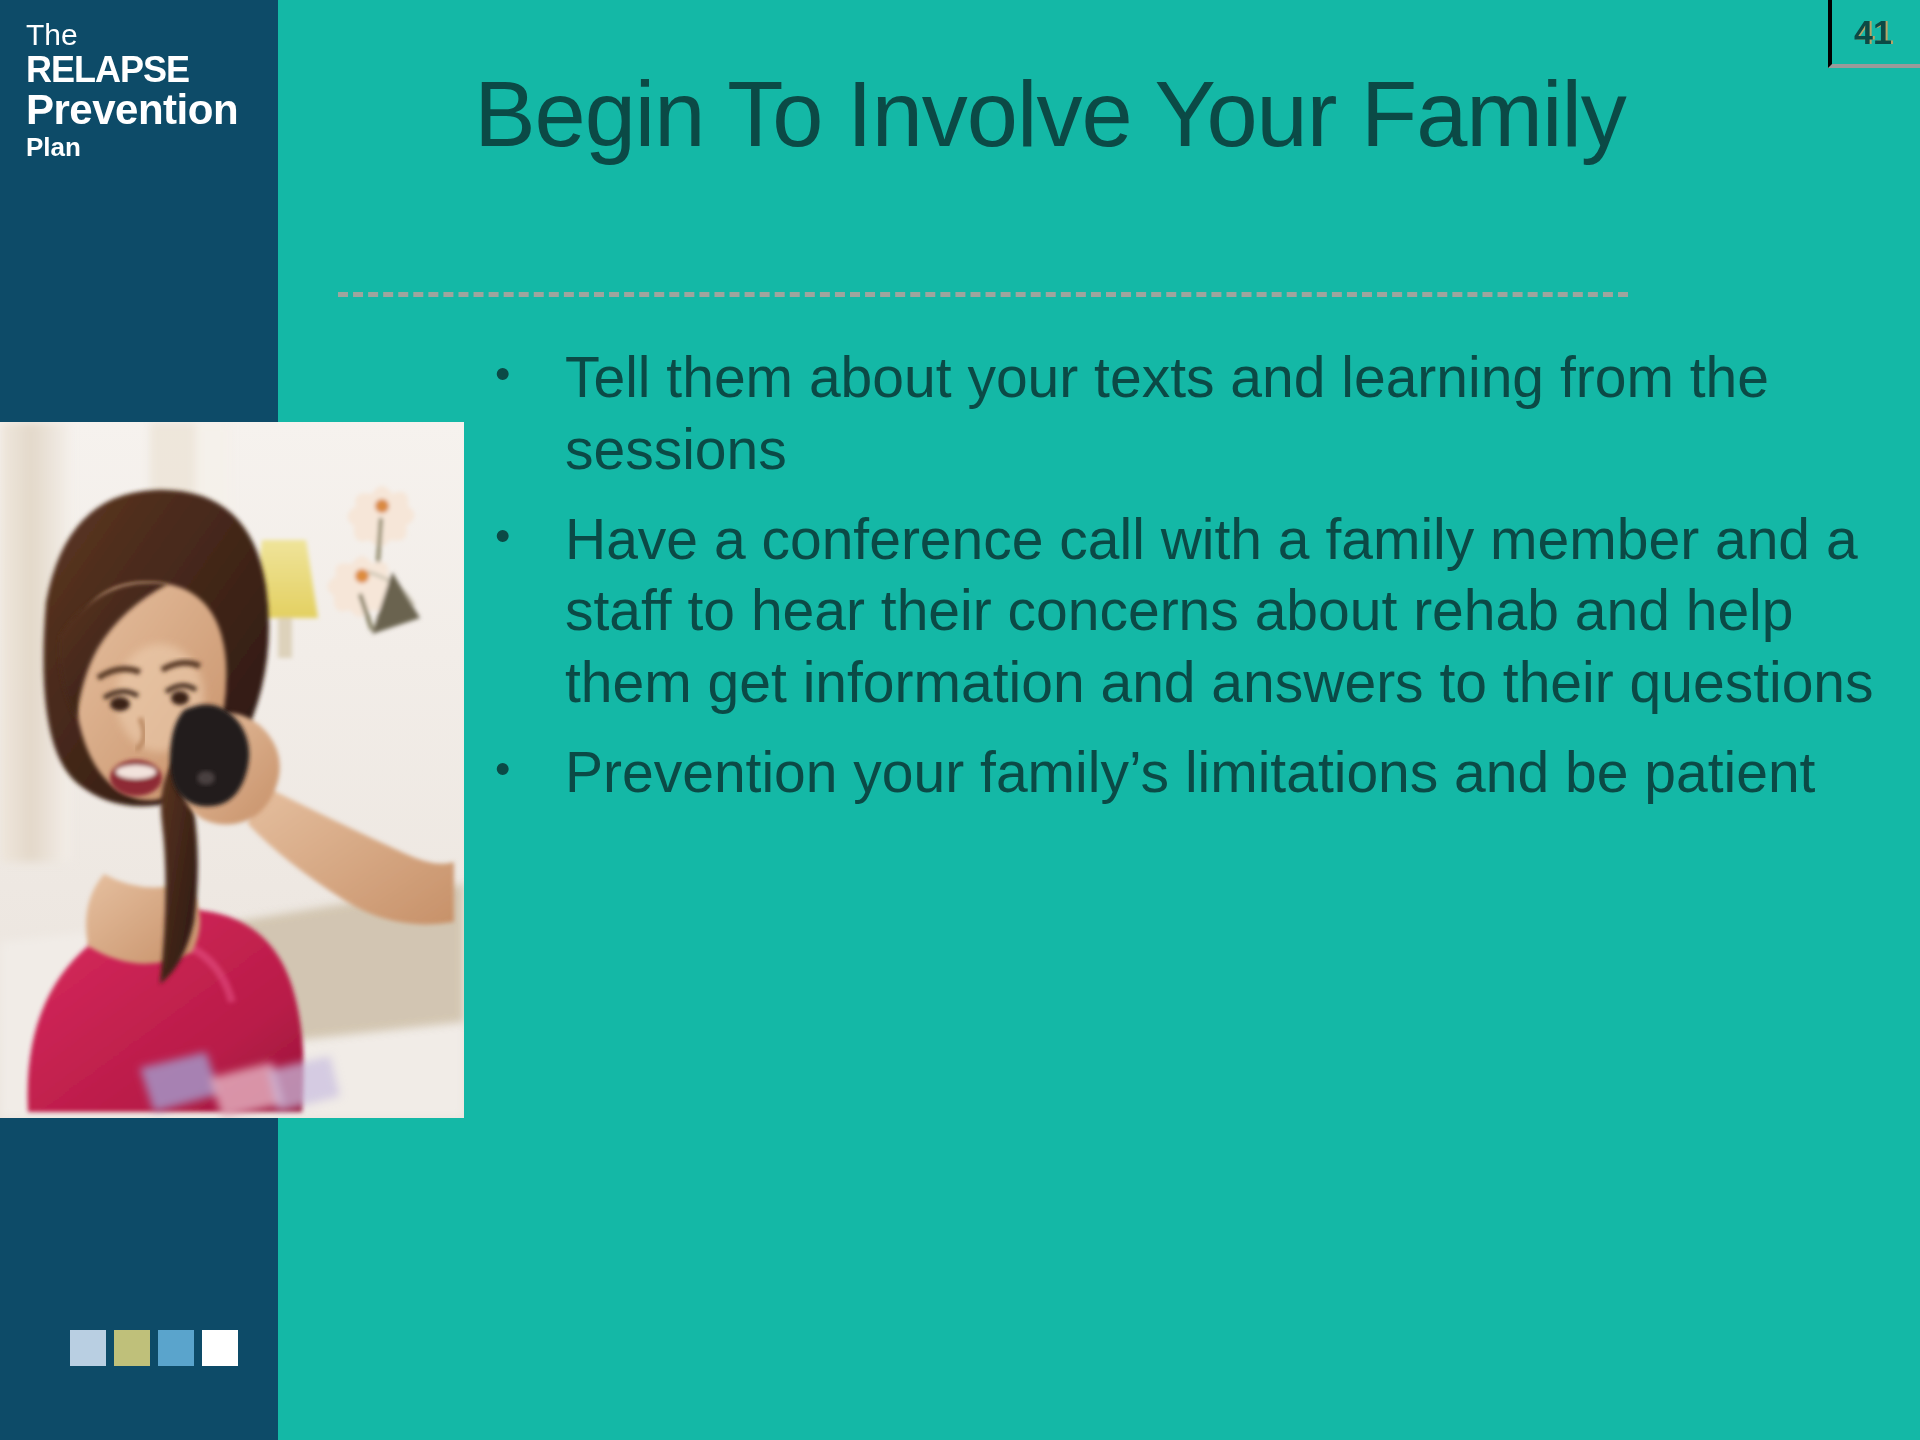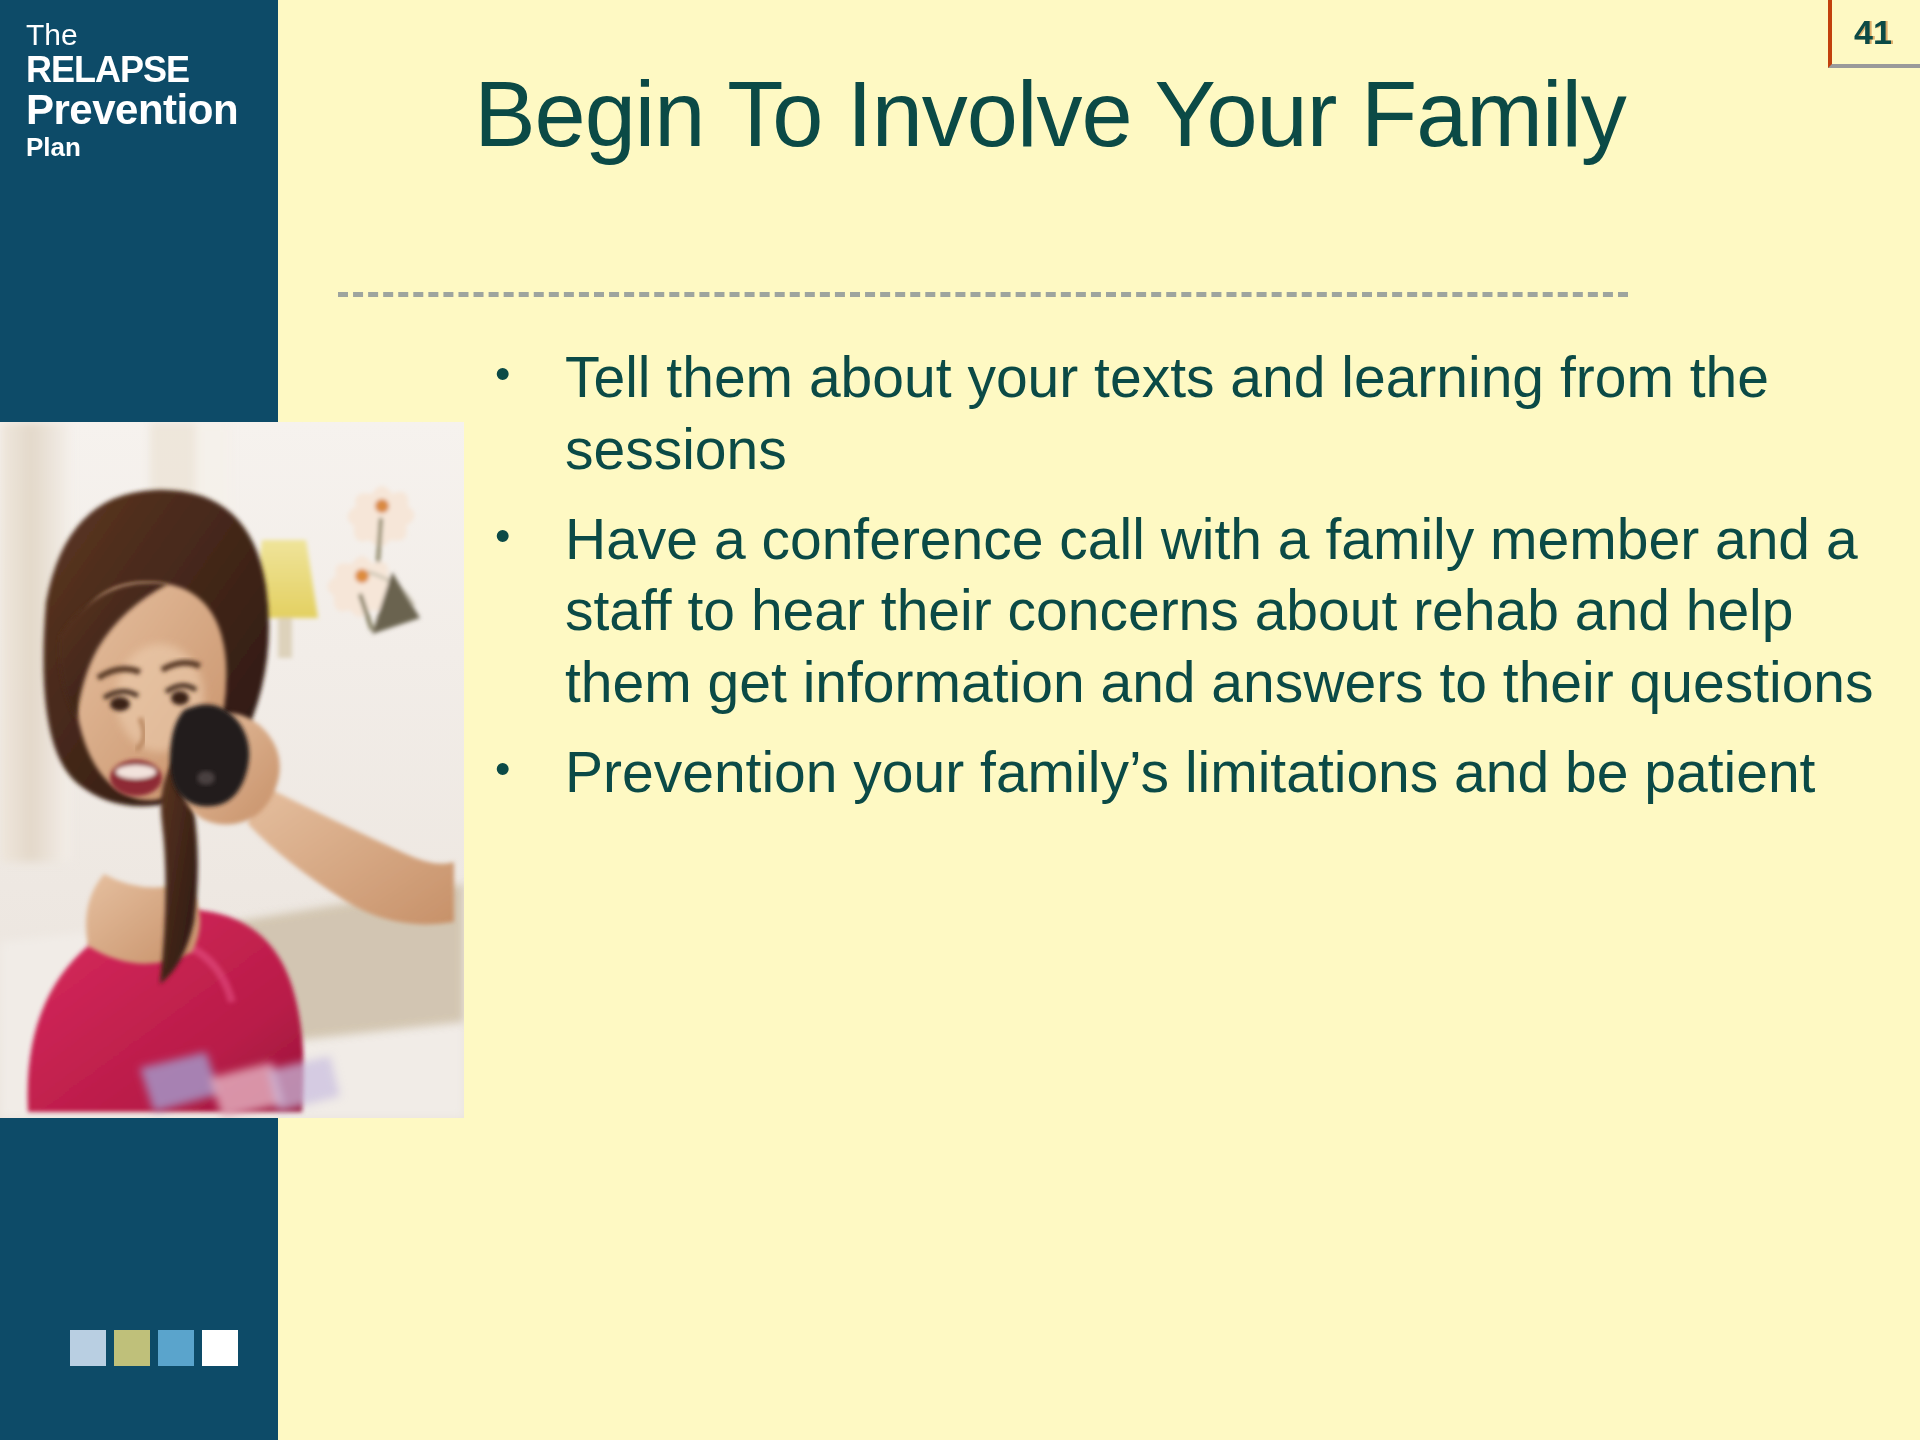--- a/index.html
+++ b/index.html
@@ -88,21 +88,21 @@
   }
   .photo svg { display: block; width: 100%; height: 100%; }
 
   
   .page-badge {
     position: absolute;
     right: 0;
     top: 0;
     width: 92px;
     height: 68px;
-    border-left: 4px solid #c2410c;
+    border-left: 4px solid #000000;
     border-bottom: 4px solid #9a9a9a;
     box-sizing: border-box;
     display: flex;
     align-items: center;
     justify-content: center;
   }
   .page-badge span {
     font-size: 34px;
     font-weight: 700;
     color: #0b4a46;
@@ -167,21 +167,21 @@
     text-indent: 0;
     padding-left: 82px;
   }
   .closing-inner {
     text-indent: -82px;
   }
 </style>
 </head>
 <body>
 
-<div id="slide" style="background: #fef9c3;">
+<div id="slide" style="background: #14b8a6;">
 
   <div class="rail rail-top" style="background: rgb(13, 75, 104);">
     <div class="logo">
       <div class="logo-the">The</div>
       <div class="logo-relapse">RELAPSE</div>
       <div class="logo-prevention">Prevention</div>
       <div class="logo-plan">Plan</div>
     </div>
   </div>
 

